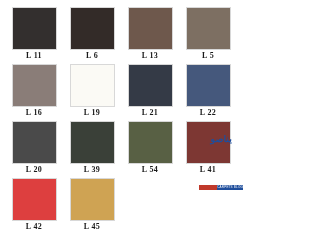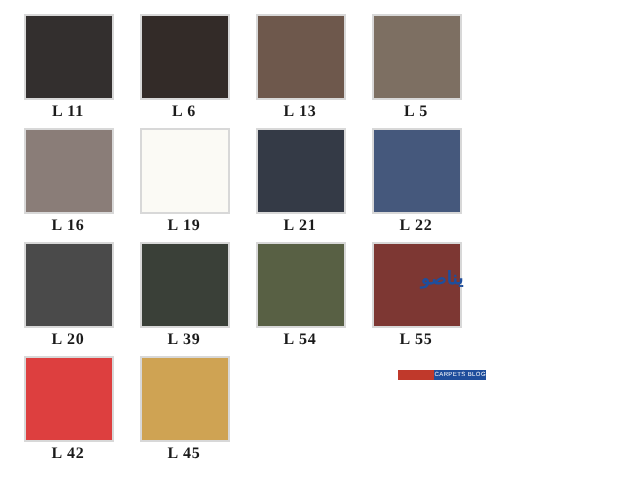--- a/index.html
+++ b/index.html
@@ -147,21 +147,21 @@
     <div class="swatch-cell">
       <div class="swatch-chip" style="background-color: rgb(58, 64, 56);"></div>
       <div class="swatch-label">L 39</div>
     </div>
     <div class="swatch-cell">
       <div class="swatch-chip" style="background-color: rgb(88, 96, 68);"></div>
       <div class="swatch-label">L 54</div>
     </div>
     <div class="swatch-cell">
       <div class="swatch-chip" style="background-color: rgb(125, 55, 51);"></div>
-      <div class="swatch-label">L 55</div>
+      <div class="swatch-label">L 41</div>
     </div>
   </div>
 
   <div class="swatch-row">
     <div class="swatch-cell">
       <div class="swatch-chip" style="background-color: rgb(221, 63, 63);"></div>
       <div class="swatch-label">L 42</div>
     </div>
     <div class="swatch-cell">
       <div class="swatch-chip" style="background-color: rgb(207, 163, 83);"></div>

